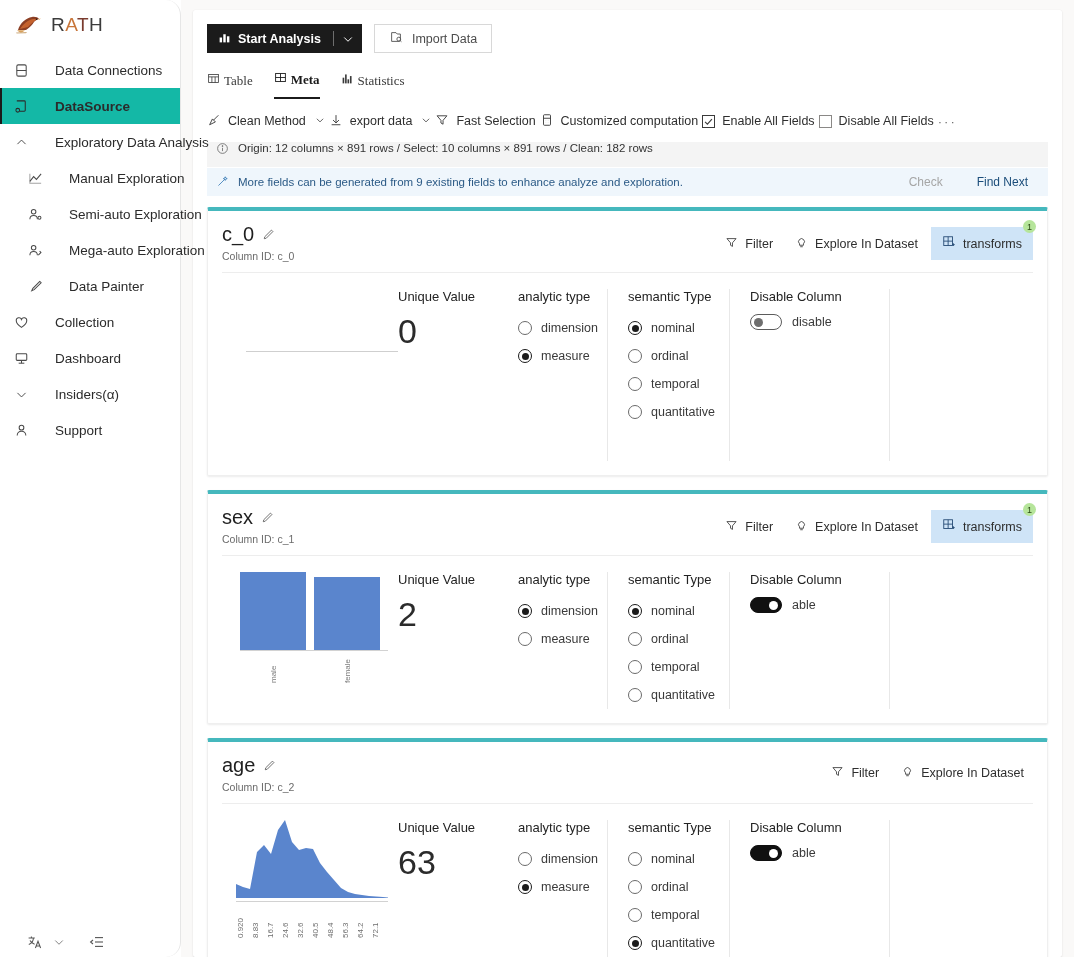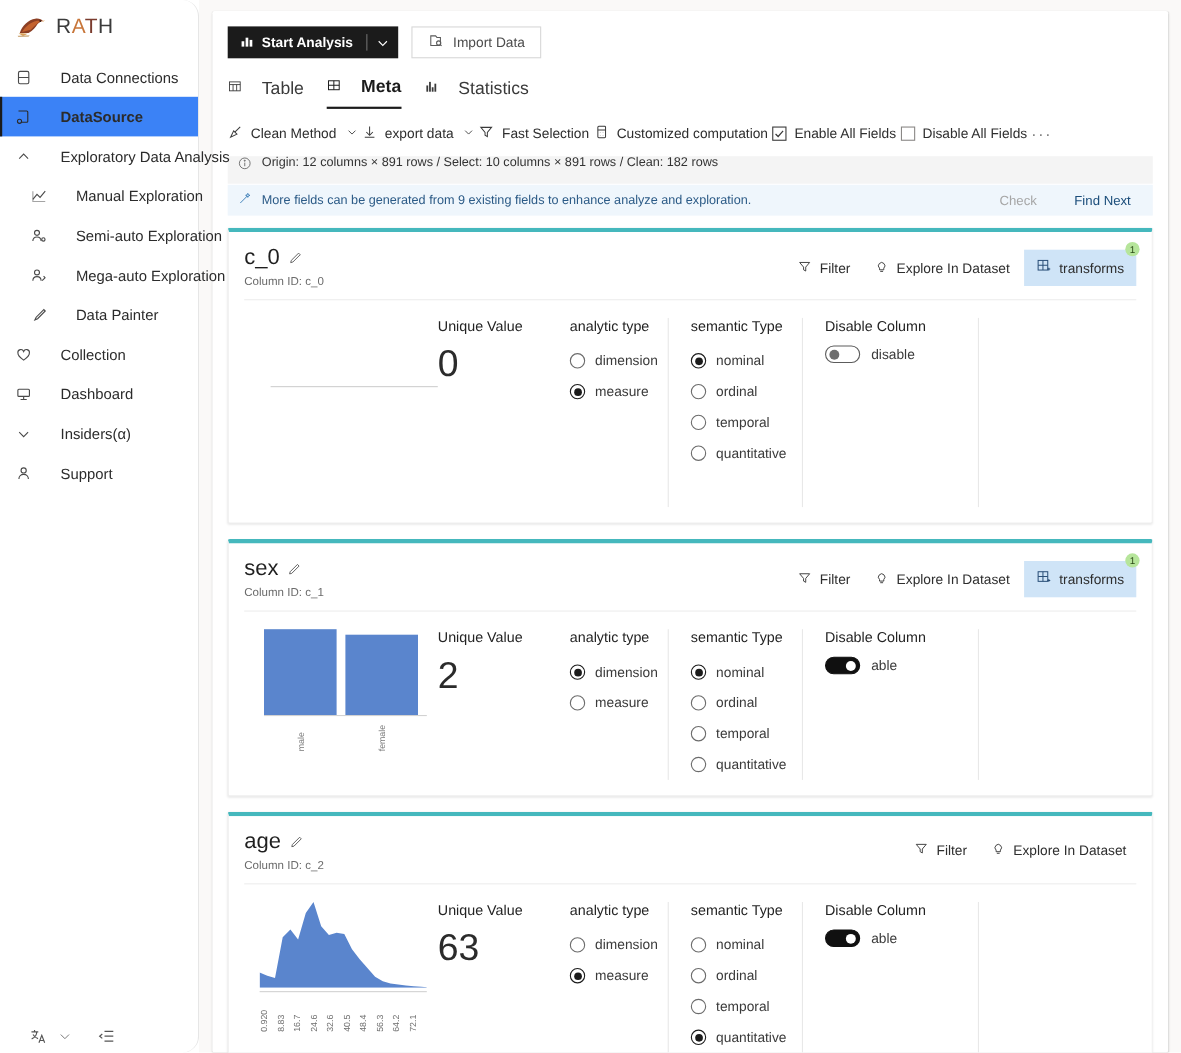--- a/index.html
+++ b/index.html
@@ -30,21 +30,21 @@
   .brand-name .c3 { color: #7a3b2e; }
   .brand-name .c4 { color: #3b3b3b; }
 
   .nav { margin-top: 2px; }
   .nav-item {
     display: flex; align-items: center; gap: 10px;
     height: 36px; padding-left: 13px;
     font-size: 13.5px; color: #2b2b2b; cursor: pointer;
     position: relative;
   }
-  .nav-item.selected { background: #3b82f6; font-weight: 600; }
+  .nav-item.selected { background: #14b8a6; font-weight: 600; }
   .nav-item.selected::before {
     content:""; position:absolute; left:0; top:0; bottom:0; width:2px; background:#1b1b1b;
   }
   .nav-item.sub { padding-left: 27px; }
   .nav-ico { width: 16px; height: 16px; display:inline-flex; align-items:center; justify-content:center; color:#4a4a4a; flex: 0 0 16px;}
   .nav-ico svg { display:block; }
   .nav-label { white-space: nowrap; margin-left: 16px; }
 
   .sidebar-footer {
     position:absolute; bottom: 6px; left: 0; width: 181px;
@@ -81,21 +81,21 @@
   .btn-primary .caret { display:flex; align-items:center; justify-content:center; width:28px; height:29px; }
   .btn-secondary {
     display:flex; align-items:center; gap:9px;
     height:29px; padding:0 14px;
     background:#ffffff; border:1px solid #d8d8d8; color:#4c4c4c; font-size:12.5px;
     cursor:pointer;
   }
 
   
   .tabs { display:flex; gap:21px; margin-top: 16px; height:30px; }
-  .tab { display:flex; align-items:center; gap:18px; font-size:16px; color:#3a3a3a; cursor:pointer; padding-bottom:7px; }
+  .tab { display:flex; align-items:center; gap:4px; font-size:13px; color:#3a3a3a; cursor:pointer; padding-bottom:7px;font-family:Liberation Serif, serif; }
   .tab.active { font-weight:600; color:#1b1b1b; border-bottom:2px solid #1b1b1b; }
 
   
   .cmdbar { display:flex; align-items:center; gap:4px; height:34px; margin-top:5px; }
   .cmd { display:flex; align-items:center; gap:7px; font-size:12.5px; color:#2e2e2e; cursor:pointer; white-space:nowrap;}
   .cmd .chev { margin-left:2px; }
   .cmd-dots { color:#6b6b6b; letter-spacing:2px; cursor:pointer; font-size:13px; }
   .cb { width:13px; height:13px; border:1px solid #8a8886; display:inline-flex; align-items:center; justify-content:center; background:#fff; }
   .cb.checked { border-color:#3b3b3b; }
 

